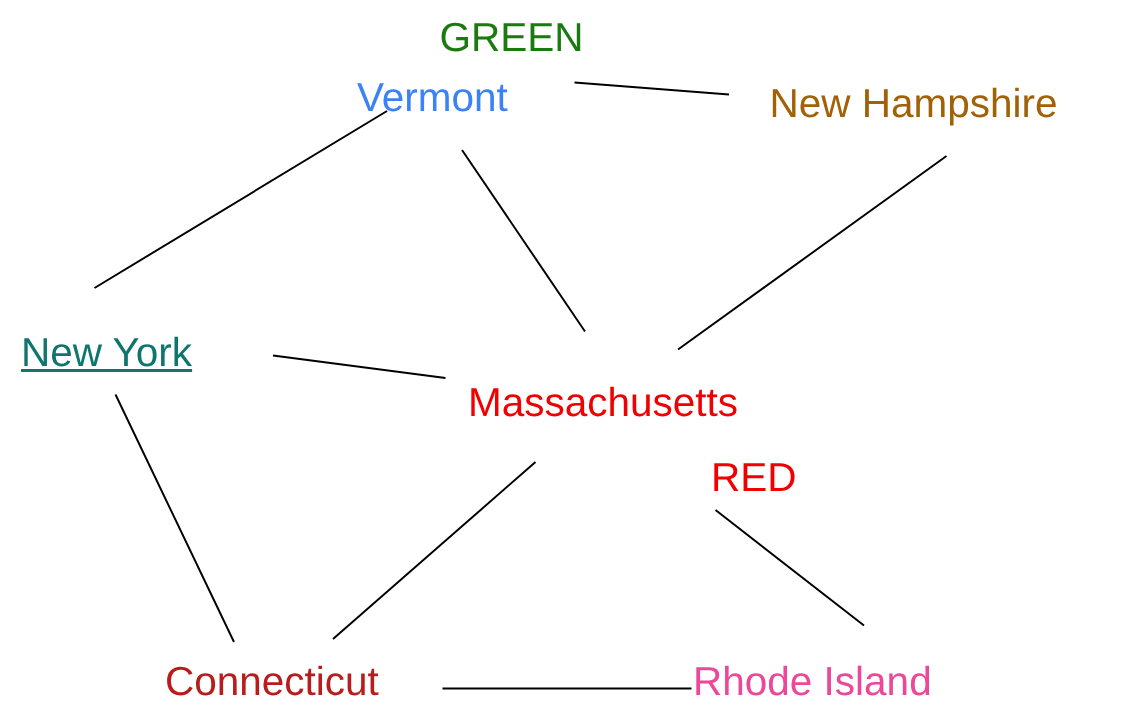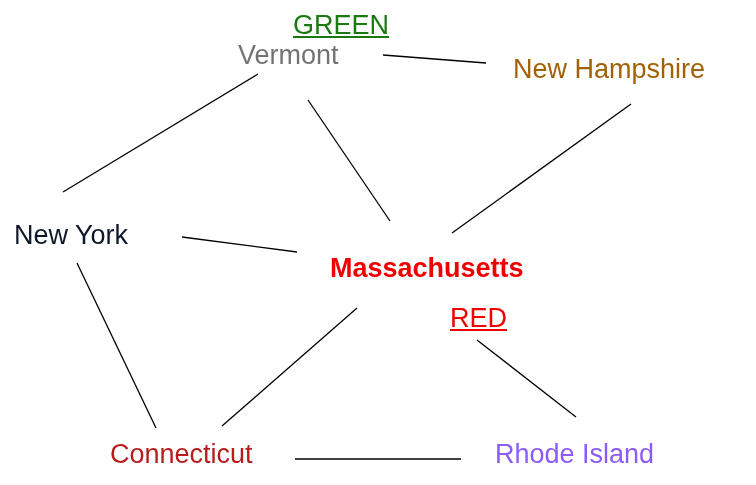--- a/index.html
+++ b/index.html
@@ -32,47 +32,46 @@
     color: #000000;
     letter-spacing: 0px;
   }
   .color-annotation {
     position: absolute;
     white-space: nowrap;
     font-family: "Liberation Sans", sans-serif;
     font-size: 27px;
     line-height: 1;
     letter-spacing: 0px;
-    text-decoration: underline;
   }
 </style>
 </head>
 <body>
 
 <div id="canvas">
 
   <svg id="edge-layer" width="756" height="485" viewBox="0 0 756 485" xmlns="http://www.w3.org/2000/svg">
       <line x1="383" y1="55" x2="486" y2="63" stroke="#000000" stroke-width="1.3" shape-rendering="geometricPrecision"></line>
       <line x1="258" y1="74" x2="63" y2="192" stroke="#000000" stroke-width="1.3" shape-rendering="geometricPrecision"></line>
       <line x1="308" y1="100" x2="390" y2="221" stroke="#000000" stroke-width="1.3" shape-rendering="geometricPrecision"></line>
       <line x1="631" y1="104" x2="452" y2="233" stroke="#000000" stroke-width="1.3" shape-rendering="geometricPrecision"></line>
       <line x1="182" y1="237" x2="297" y2="252" stroke="#000000" stroke-width="1.3" shape-rendering="geometricPrecision"></line>
       <line x1="77" y1="263" x2="156" y2="428" stroke="#000000" stroke-width="1.3" shape-rendering="geometricPrecision"></line>
       <line x1="357" y1="308" x2="222" y2="426" stroke="#000000" stroke-width="1.3" shape-rendering="geometricPrecision"></line>
       <line x1="477" y1="340" x2="576" y2="417" stroke="#000000" stroke-width="1.3" shape-rendering="geometricPrecision"></line>
       <line x1="295" y1="459" x2="461" y2="459" stroke="#000000" stroke-width="1.3" shape-rendering="geometricPrecision"></line>
     </svg>
 
   <div id="node-layer">
-      <div class="node-label" style="left: 238px; top: 42px; color: #737373;">Vermont</div>
+      <div class="node-label" style="left: 238px; top: 52px; color: #3b82f6;">Vermont</div>
       <div class="node-label" style="left: 513px; top: 56px; color: #a16207;">New Hampshire</div>
-      <div class="node-label" style="left: 14px; top: 222px; color: #0f172a;">New York</div>
-      <div class="node-label" style="left: 330px; top: 255px; color: rgb(240, 0, 0); font-weight: bold;">Massachusetts</div>
+      <div class="node-label" style="left: 14px; top: 222px; color: #0f766e; text-decoration: underline;">New York</div>
+      <div class="node-label" style="left: 312px; top: 255px; color: rgb(240, 0, 0);">Massachusetts</div>
       <div class="node-label" style="left: 110px; top: 441px; color: #b91c1c;">Connecticut</div>
-      <div class="node-label" style="left: 495px; top: 441px; color: #8b5cf6; text-align: center;">Rhode Island</div>
+      <div class="node-label" style="left: 462px; top: 441px; color: #ec4899; text-align: center;">Rhode Island</div>
     </div>
 
   <div id="annotation-layer">
       <div class="color-annotation" style="left: 293px; top: 12px; color: rgb(26, 122, 16);">GREEN</div>
-      <div class="color-annotation" style="left: 450px; top: 305px; color: rgb(240, 0, 0);">RED</div>
+      <div class="color-annotation" style="left: 474px; top: 305px; color: rgb(240, 0, 0);">RED</div>
     </div>
 
 </div>
 
 </body></html>

